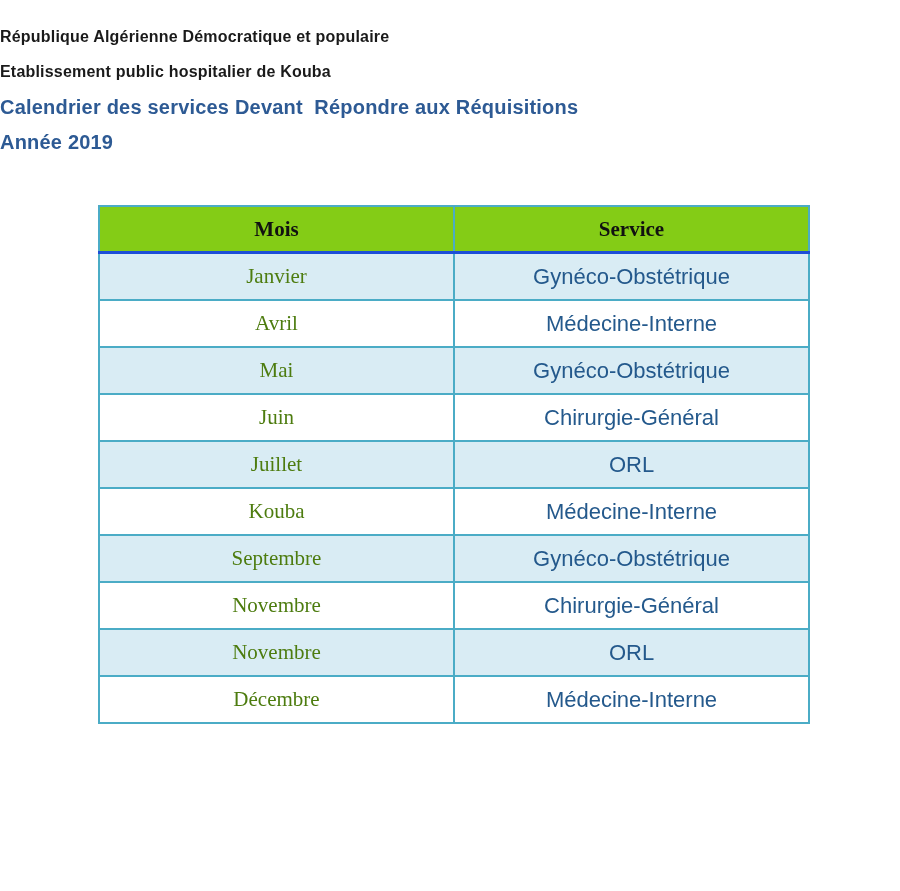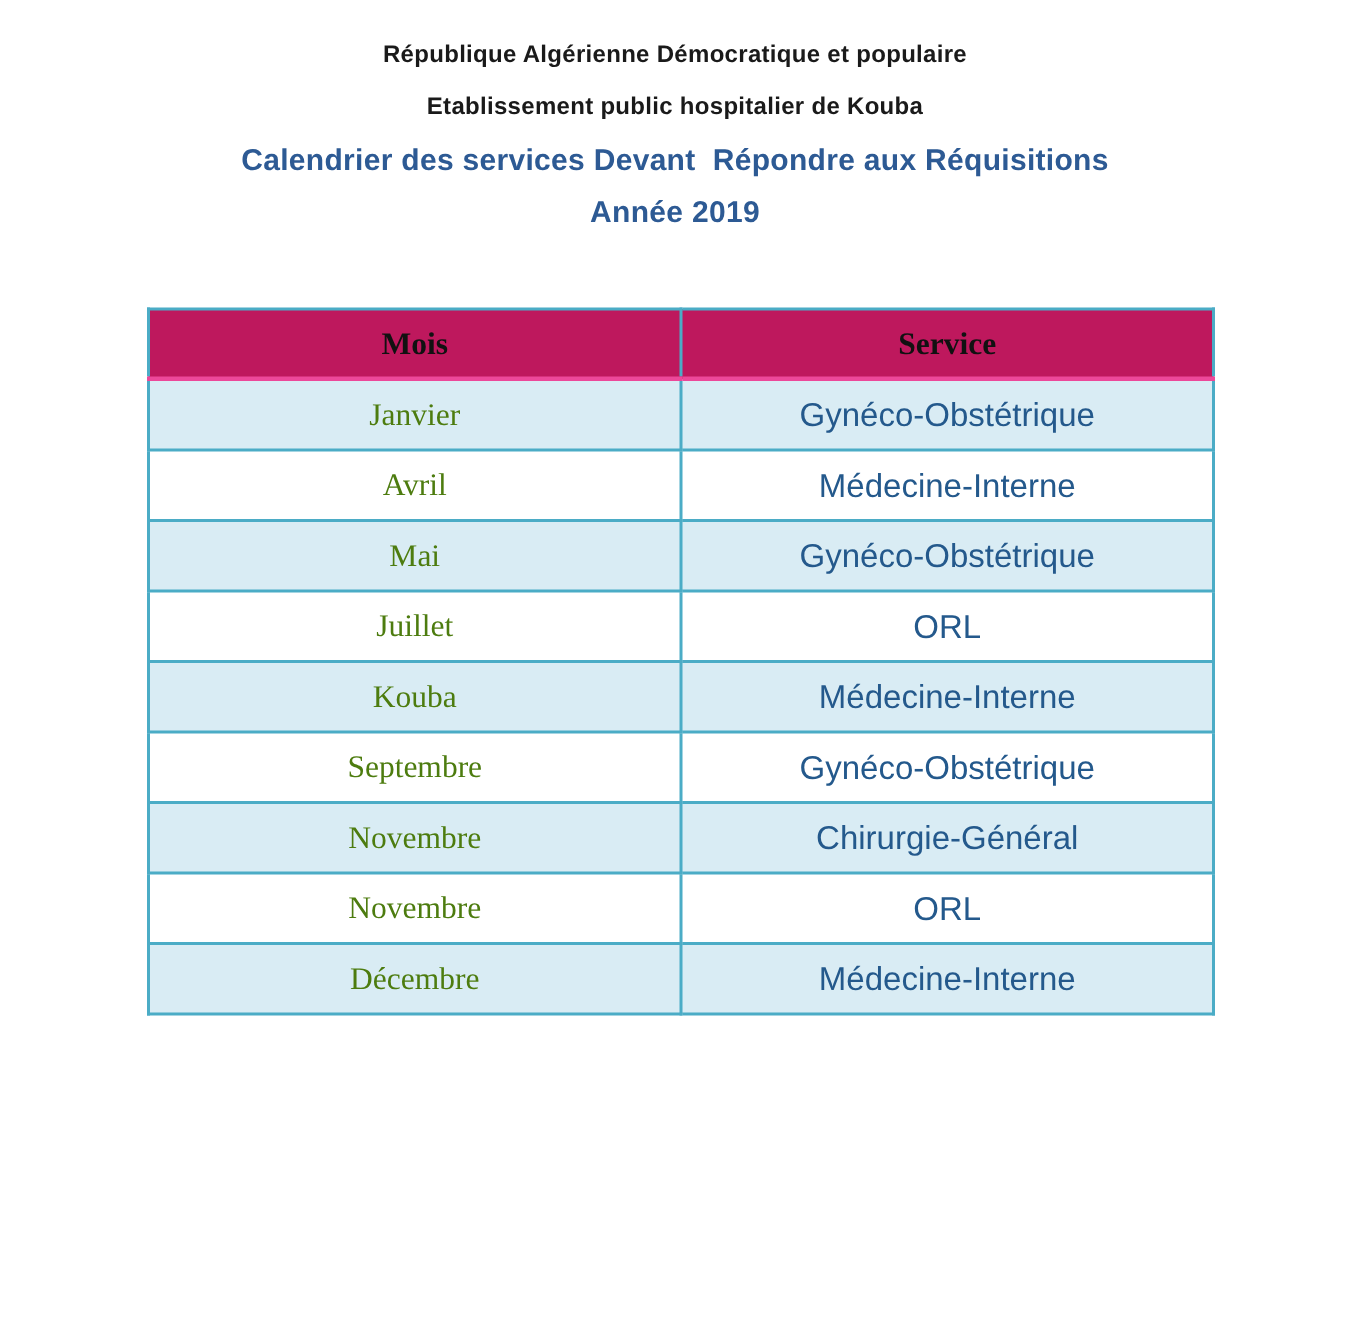--- a/index.html
+++ b/index.html
@@ -10,21 +10,21 @@
   }
   .page {
     width: 900px;
     height: 891px;
     background: #ffffff;
     box-sizing: border-box;
     overflow: hidden;
   }
   .doc-header {
     padding-top: 28px;
-    text-align: center;
+    text-align: left;
   }
   .doc-header p {
     margin: 0 0 17px 0;
     line-height: 18px;
     font-weight: bold;
     white-space: pre-wrap;
   }
   .hdr-black {
     font-family: "Liberation Sans", sans-serif;
     font-size: 16px;
@@ -45,26 +45,26 @@
   }
   table.calendar th,
   table.calendar td {
     border: 2px solid #4bacc6;
     text-align: center;
     vertical-align: middle;
     padding: 0;
   }
   table.calendar th {
     height: 44px;
-    background: #be185d;
+    background: #84cc16;
     font-family: "Liberation Serif", serif;
     font-size: 21px;
     font-weight: bold;
     color: #111111;
-    border-bottom: 3px solid #ec4899;
+    border-bottom: 3px solid #1d4ed8;
   }
   table.calendar td {
     height: 45px;
   }
   td.month-cell {
     font-family: "Liberation Serif", serif;
     font-size: 21px;
     font-weight: normal;
     color: #4d7c0f;
   }
@@ -107,20 +107,24 @@
       </tr>
       <tr>
         <td class="month-cell">Avril</td>
         <td class="service-cell">Médecine-Interne</td>
       </tr>
       <tr>
         <td class="month-cell">Mai</td>
         <td class="service-cell">Gynéco-Obstétrique</td>
       </tr>
       <tr>
+        <td class="month-cell">Juin</td>
+        <td class="service-cell">Chirurgie-Général</td>
+      </tr>
+      <tr>
         <td class="month-cell">Juillet</td>
         <td class="service-cell">ORL</td>
       </tr>
       <tr>
         <td class="month-cell">Kouba</td>
         <td class="service-cell">Médecine-Interne</td>
       </tr>
       <tr>
         <td class="month-cell">Septembre</td>
         <td class="service-cell">Gynéco-Obstétrique</td>

